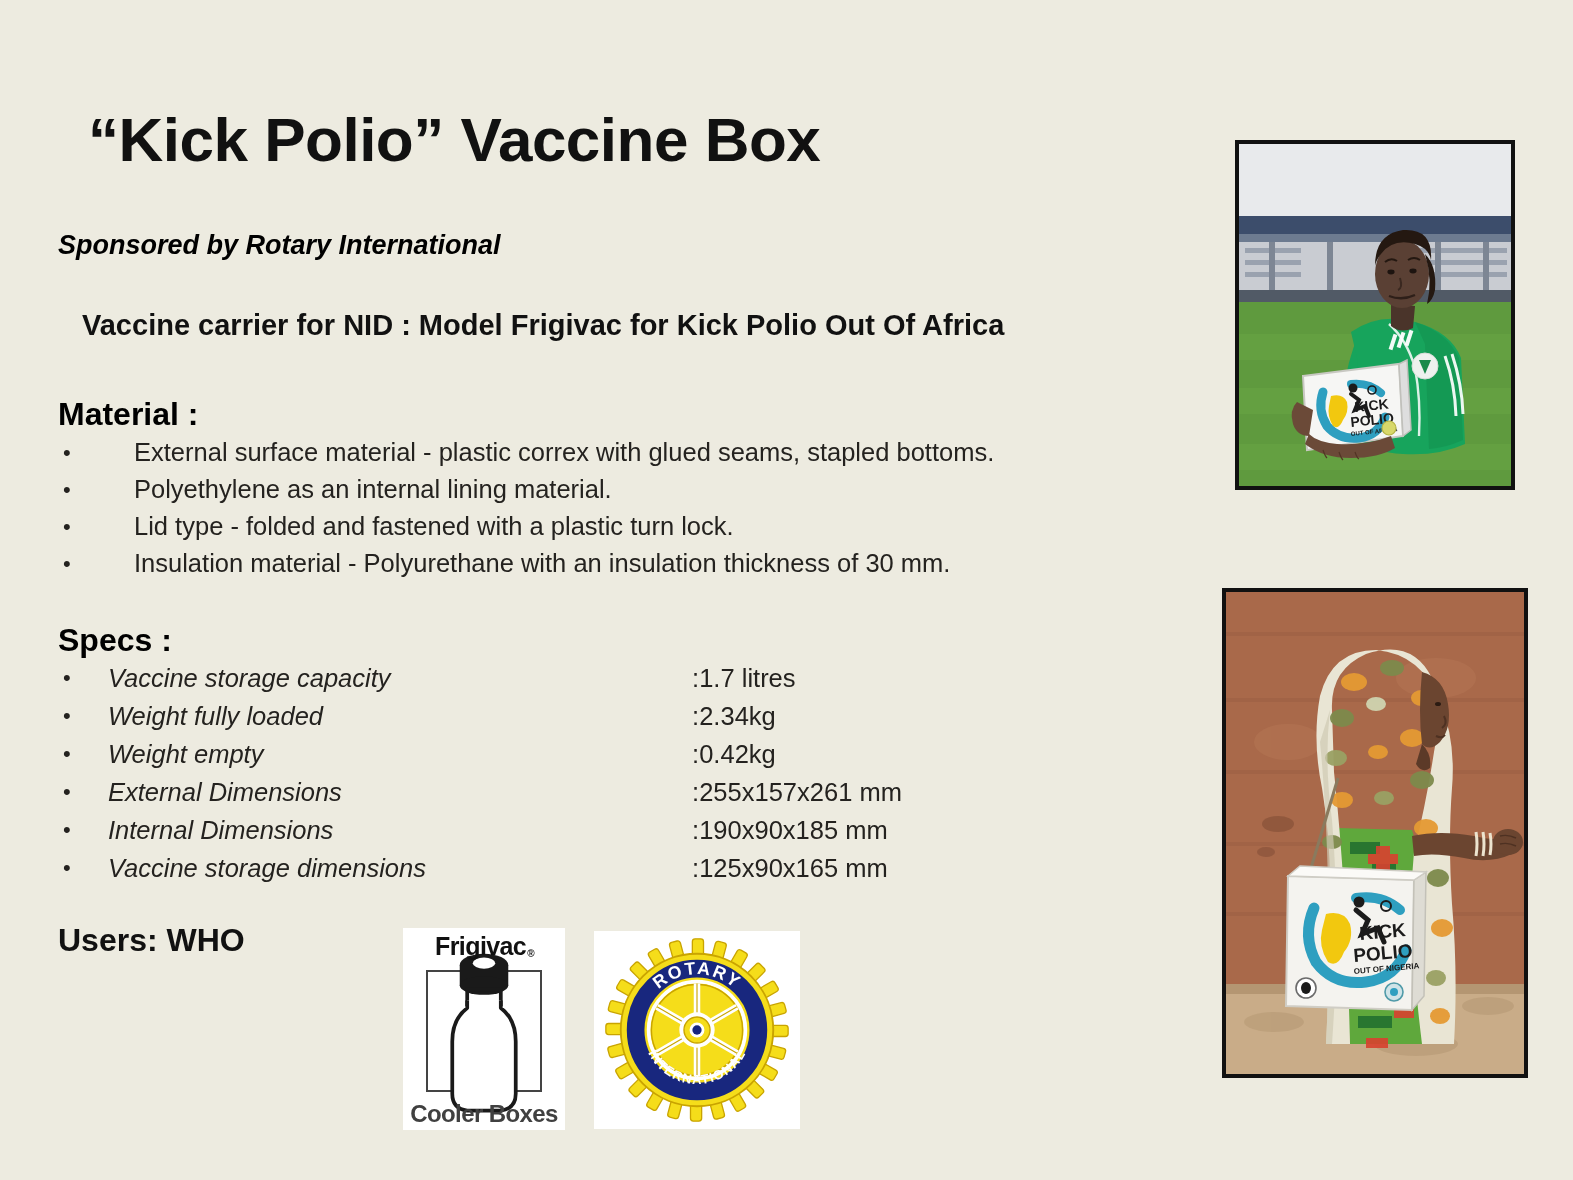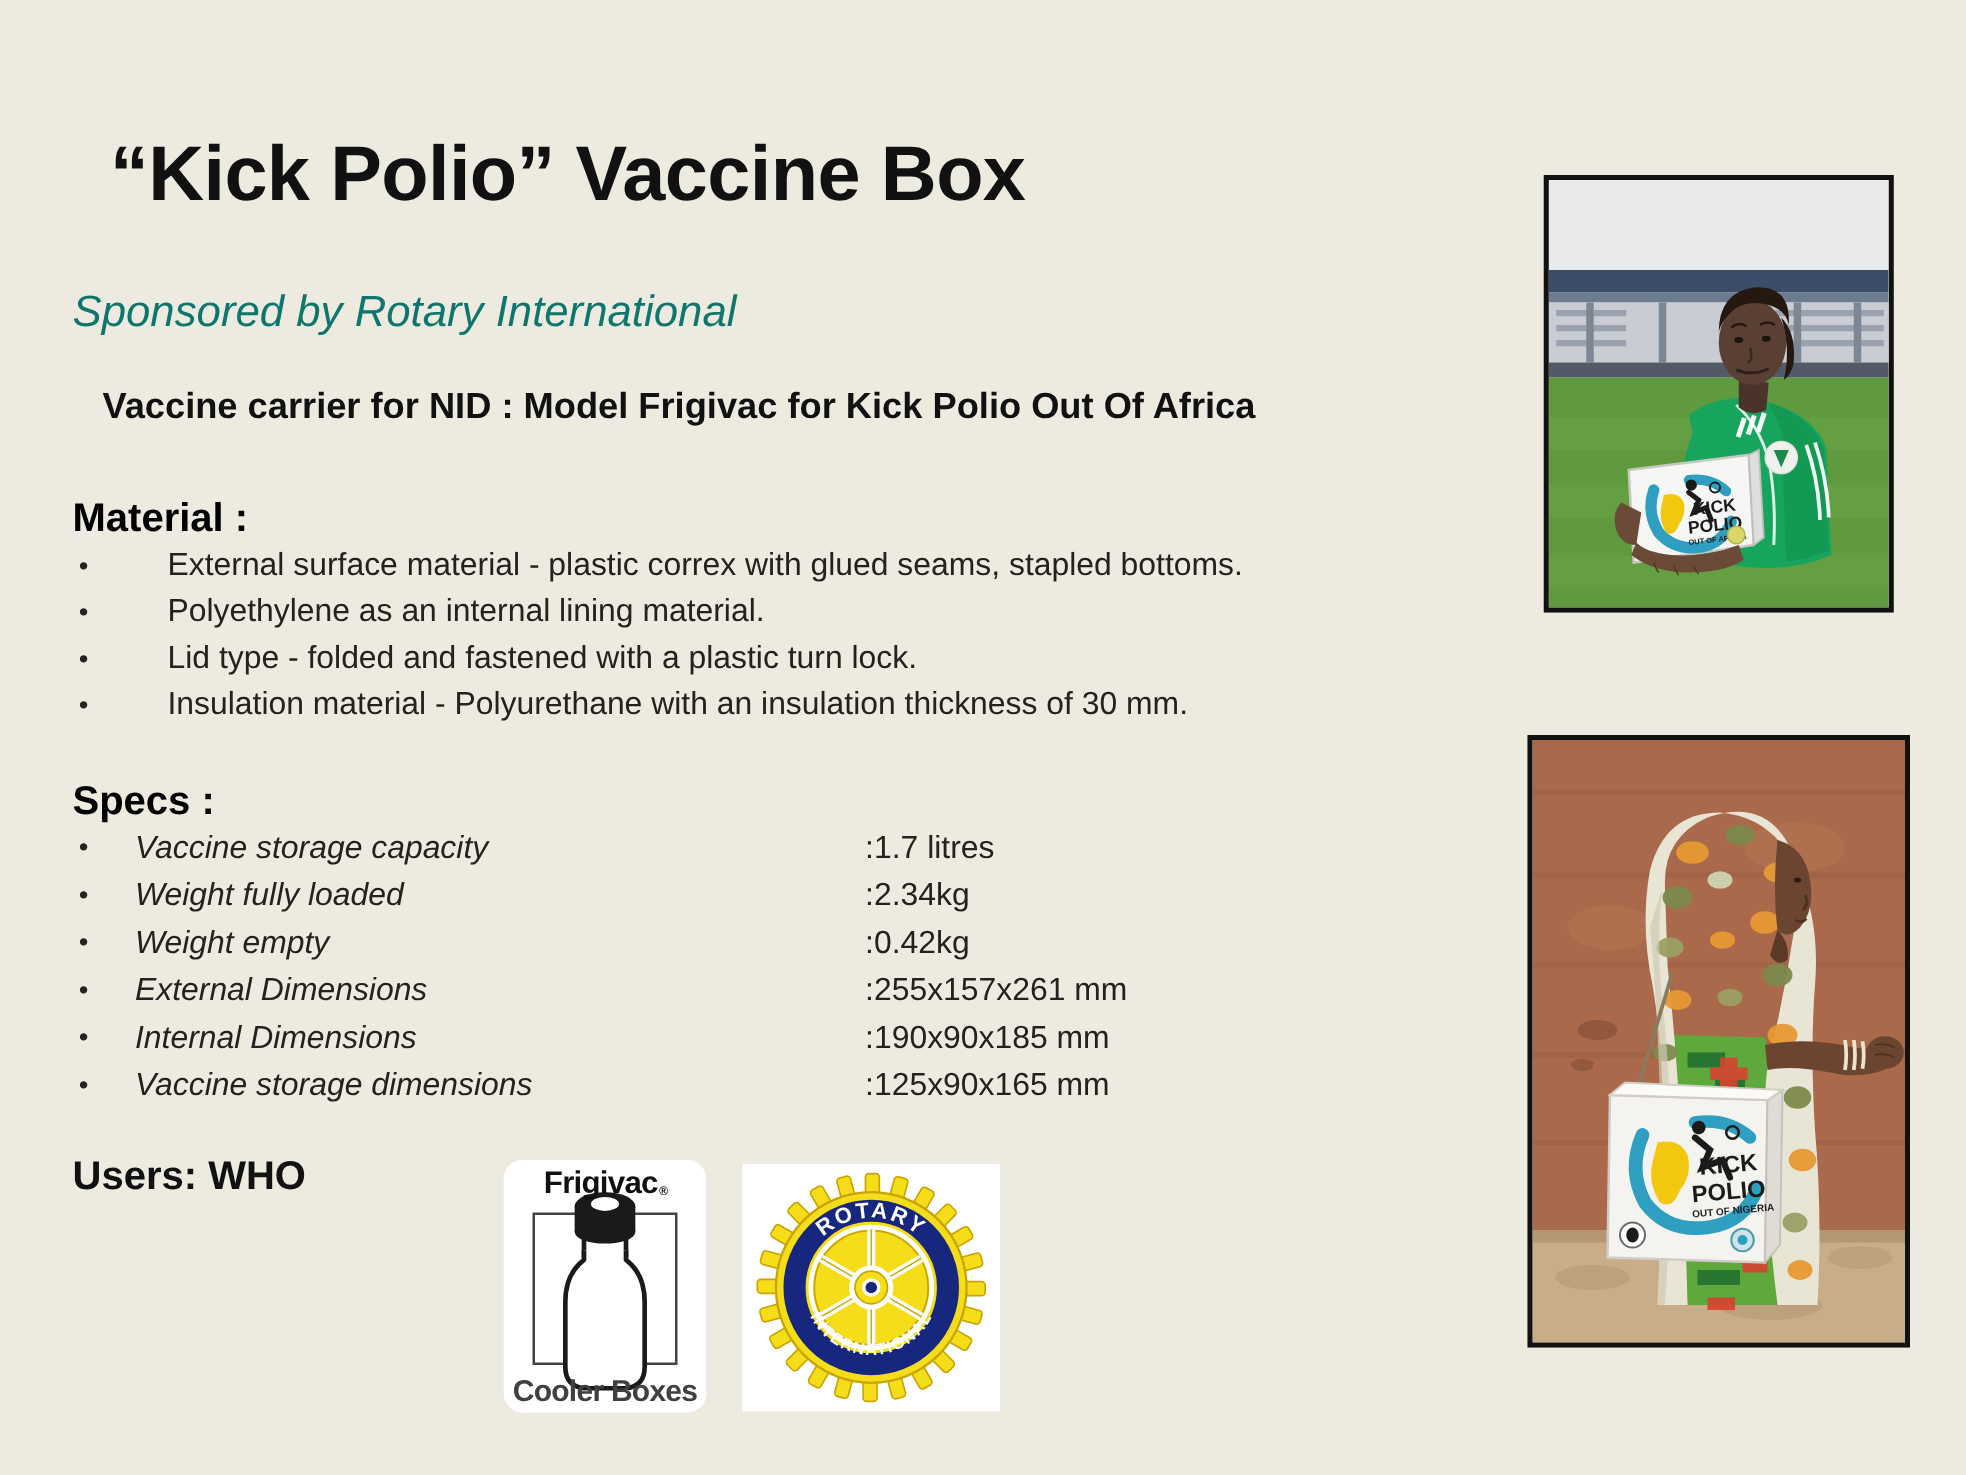--- a/index.html
+++ b/index.html
@@ -38,24 +38,24 @@
     font-weight: bold;
     letter-spacing: -0.5px;
     color: #111;
     white-space: nowrap;
   }
 
   .subtitle {
     position: absolute;
     left: 58px;
     top: 226px;
-    font-size: 35px;
-    font-weight: normal;
+    font-size: 27px;
+    font-weight: bold;
     font-style: italic;
-    color: #0f766e;
+    color: #000000;
     white-space: nowrap;
   }
 
   .headline {
     position: absolute;
     left: 58px;
     top: 305px;
     font-size: 29px;
     font-weight: bold;
     color: #111;
@@ -133,21 +133,20 @@
     top: 924px;
     width: 162px;
     height: 202px;
     background: #ffffff;
     display: flex;
     flex-direction: column;
     align-items: center;
     justify-content: space-between;
     padding: 6px 0 4px 0;
     box-sizing: border-box;
-    border-radius: 15px;
   }
   .frigivac-word {
     font-size: 25px;
     font-weight: bold;
     color: #111;
     letter-spacing: -0.6px;
     position: relative;
     line-height: 1;
   }
   .frigivac-word sup {

